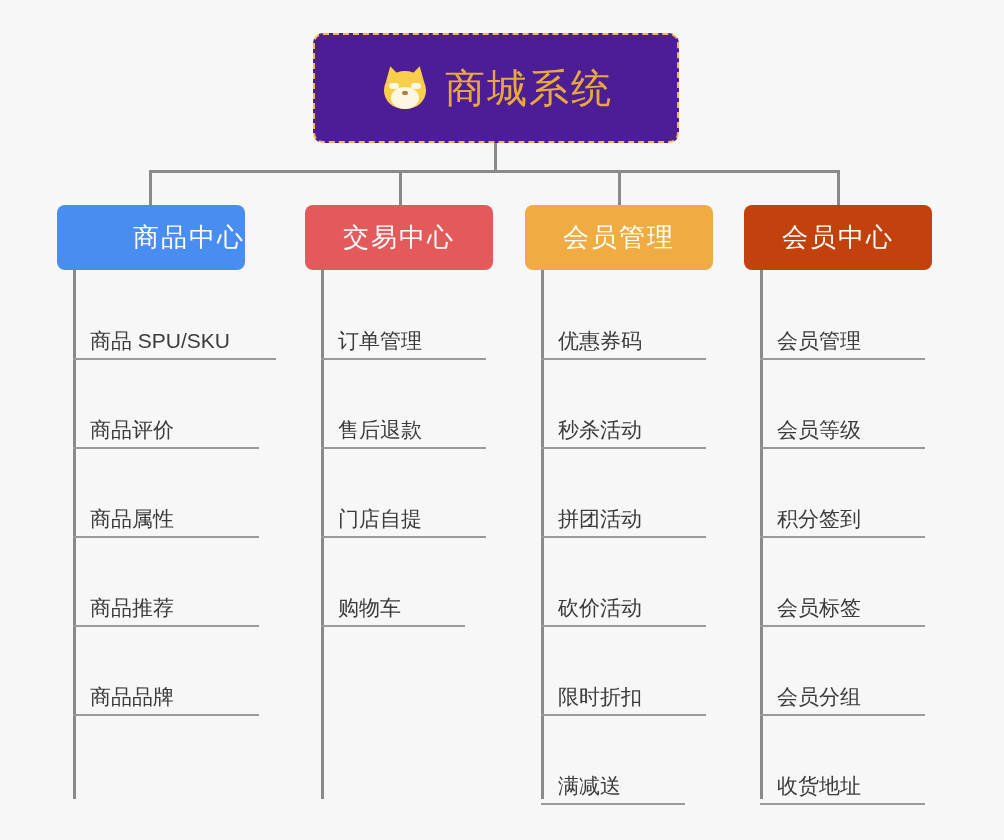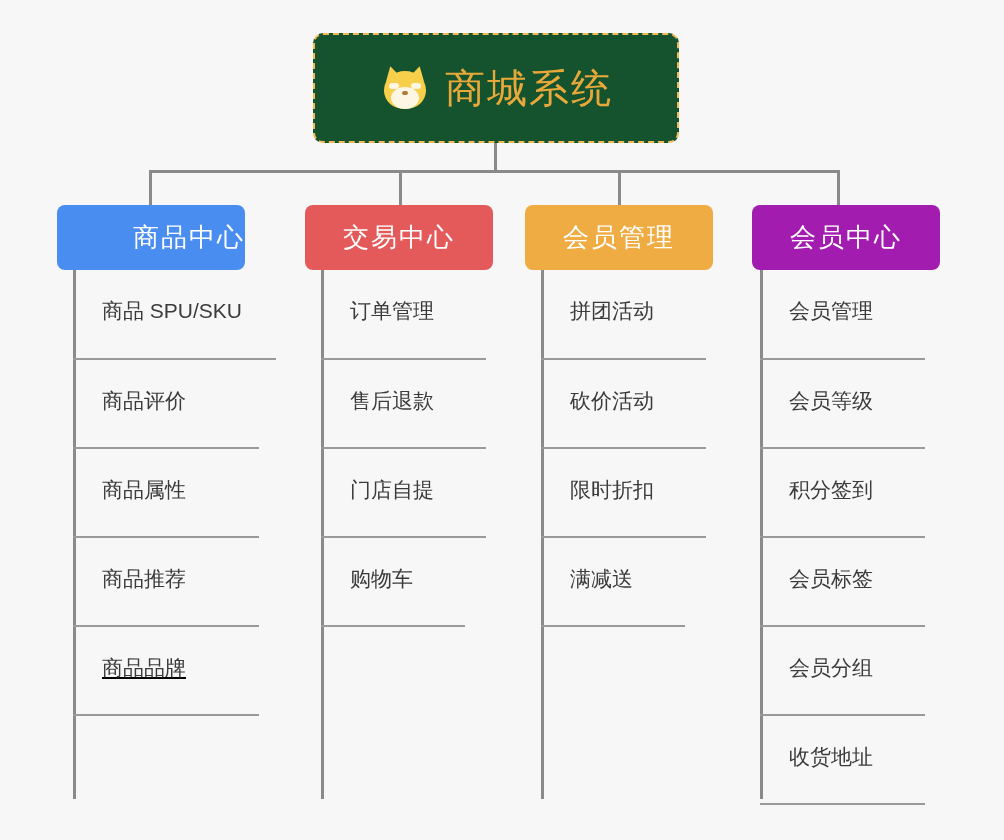--- a/index.html
+++ b/index.html
@@ -19,21 +19,21 @@
     background: #f7f7f7;
   }
 
   
   #root-node {
     position: absolute;
     left: 313px;
     top: 33px;
     width: 366px;
     height: 110px;
-    background: #14532d;
+    background: #4c1d95;
     border: 2px dashed #f2ba56;
     border-radius: 10px;
     display: flex;
     align-items: center;
     justify-content: center;
     gap: 14px;
   }
 
   #root-emoji {
     font-size: 44px;
@@ -135,23 +135,23 @@
     position: absolute;
     left: 16px;
     top: 65px;
     width: 215px;
   }
 
   .leaf {
     position: relative;
     height: 89px;
     display: flex;
-    align-items: center;
+    align-items: flex-end;
     border-bottom: 2px solid #9a9a9a;
-    padding-left: 29px;
+    padding-left: 17px;
     padding-bottom: 4px;
   }
   .leaf:first-child { height: 90px; }
 
   .leaf-label {
     font-size: 21px;
     color: #3b3b3b;
     white-space: nowrap;
     line-height: 1.1;
     padding-bottom: 2px;
@@ -195,21 +195,21 @@
       </div>
       <div class="leaf" style="width:186px;">
         <span class="leaf-label">商品评价</span>
       </div>
       <div class="leaf" style="width:186px;">
         <span class="leaf-label">商品属性</span>
       </div>
       <div class="leaf" style="width:186px;">
         <span class="leaf-label">商品推荐</span>
       </div>
-      <div class="leaf" style="width:186px;text-decoration:underline;">
+      <div class="leaf" style="width:186px;">
         <span class="leaf-label">商品品牌</span>
       </div>
     </div>
   </div>
 
   <div class="column" style="left:305px;">
     <div class="cat-box" style="background:#e4595a;">
       <span>交易中心</span>
     </div>
     <div class="trunk" style="height:529px;"></div>
@@ -229,36 +229,42 @@
     </div>
   </div>
 
   <div class="column" style="left:525px;">
     <div class="cat-box" style="background:#eeac42;">
       <span>会员管理</span>
     </div>
     <div class="trunk" style="height:529px;"></div>
     <div class="leaf-list">
       <div class="leaf" style="width:165px;">
+        <span class="leaf-label">优惠券码</span>
+      </div>
+      <div class="leaf" style="width:165px;">
+        <span class="leaf-label">秒杀活动</span>
+      </div>
+      <div class="leaf" style="width:165px;">
         <span class="leaf-label">拼团活动</span>
       </div>
       <div class="leaf" style="width:165px;">
         <span class="leaf-label">砍价活动</span>
       </div>
       <div class="leaf" style="width:165px;">
         <span class="leaf-label">限时折扣</span>
       </div>
       <div class="leaf" style="width:144px;">
         <span class="leaf-label">满减送</span>
       </div>
     </div>
   </div>
 
   <div class="column" style="left:744px;">
-    <div class="cat-box" style="background:#a21caf;margin-left:8px;">
+    <div class="cat-box" style="background:#c2410c;">
       <span>会员中心</span>
     </div>
     <div class="trunk" style="height:529px;"></div>
     <div class="leaf-list">
       <div class="leaf" style="width:165px;">
         <span class="leaf-label">会员管理</span>
       </div>
       <div class="leaf" style="width:165px;">
         <span class="leaf-label">会员等级</span>
       </div>

